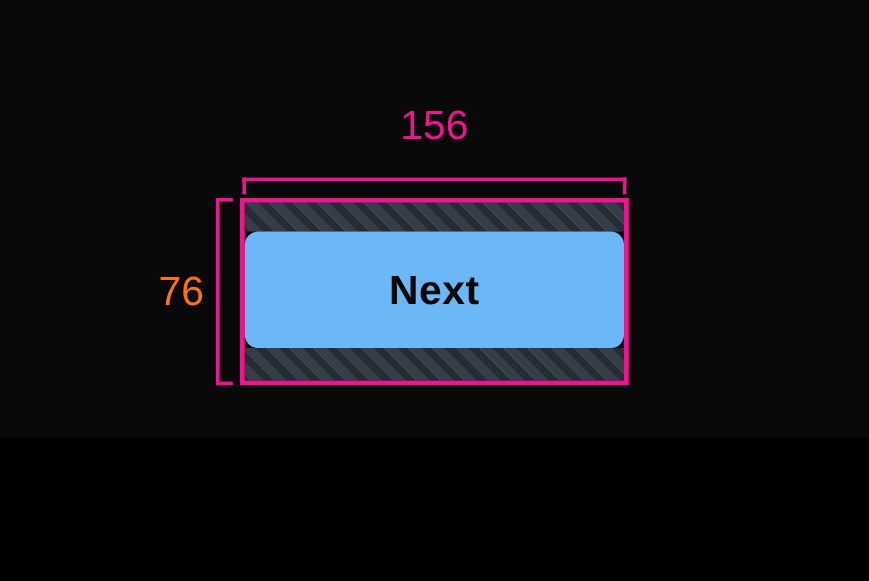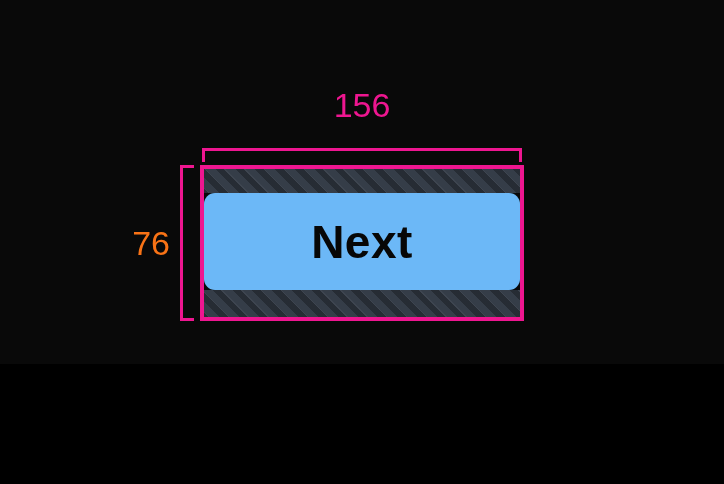--- a/index.html
+++ b/index.html
@@ -74,21 +74,21 @@
     display: flex;
     align-items: center;
     justify-content: center;
     border: none;
     padding: 0;
     cursor: pointer;
   }
   #next-label {
     color: #070707;
     font-family: "Liberation Sans", sans-serif;
-    font-size: 46px;
+    font-size: 34px;
     font-weight: bold;
     letter-spacing: 0.5px;
     line-height: 1;
   }
 
   
   #width-bracket {
     position: absolute;
     left: 202px;
     top: 148px;

